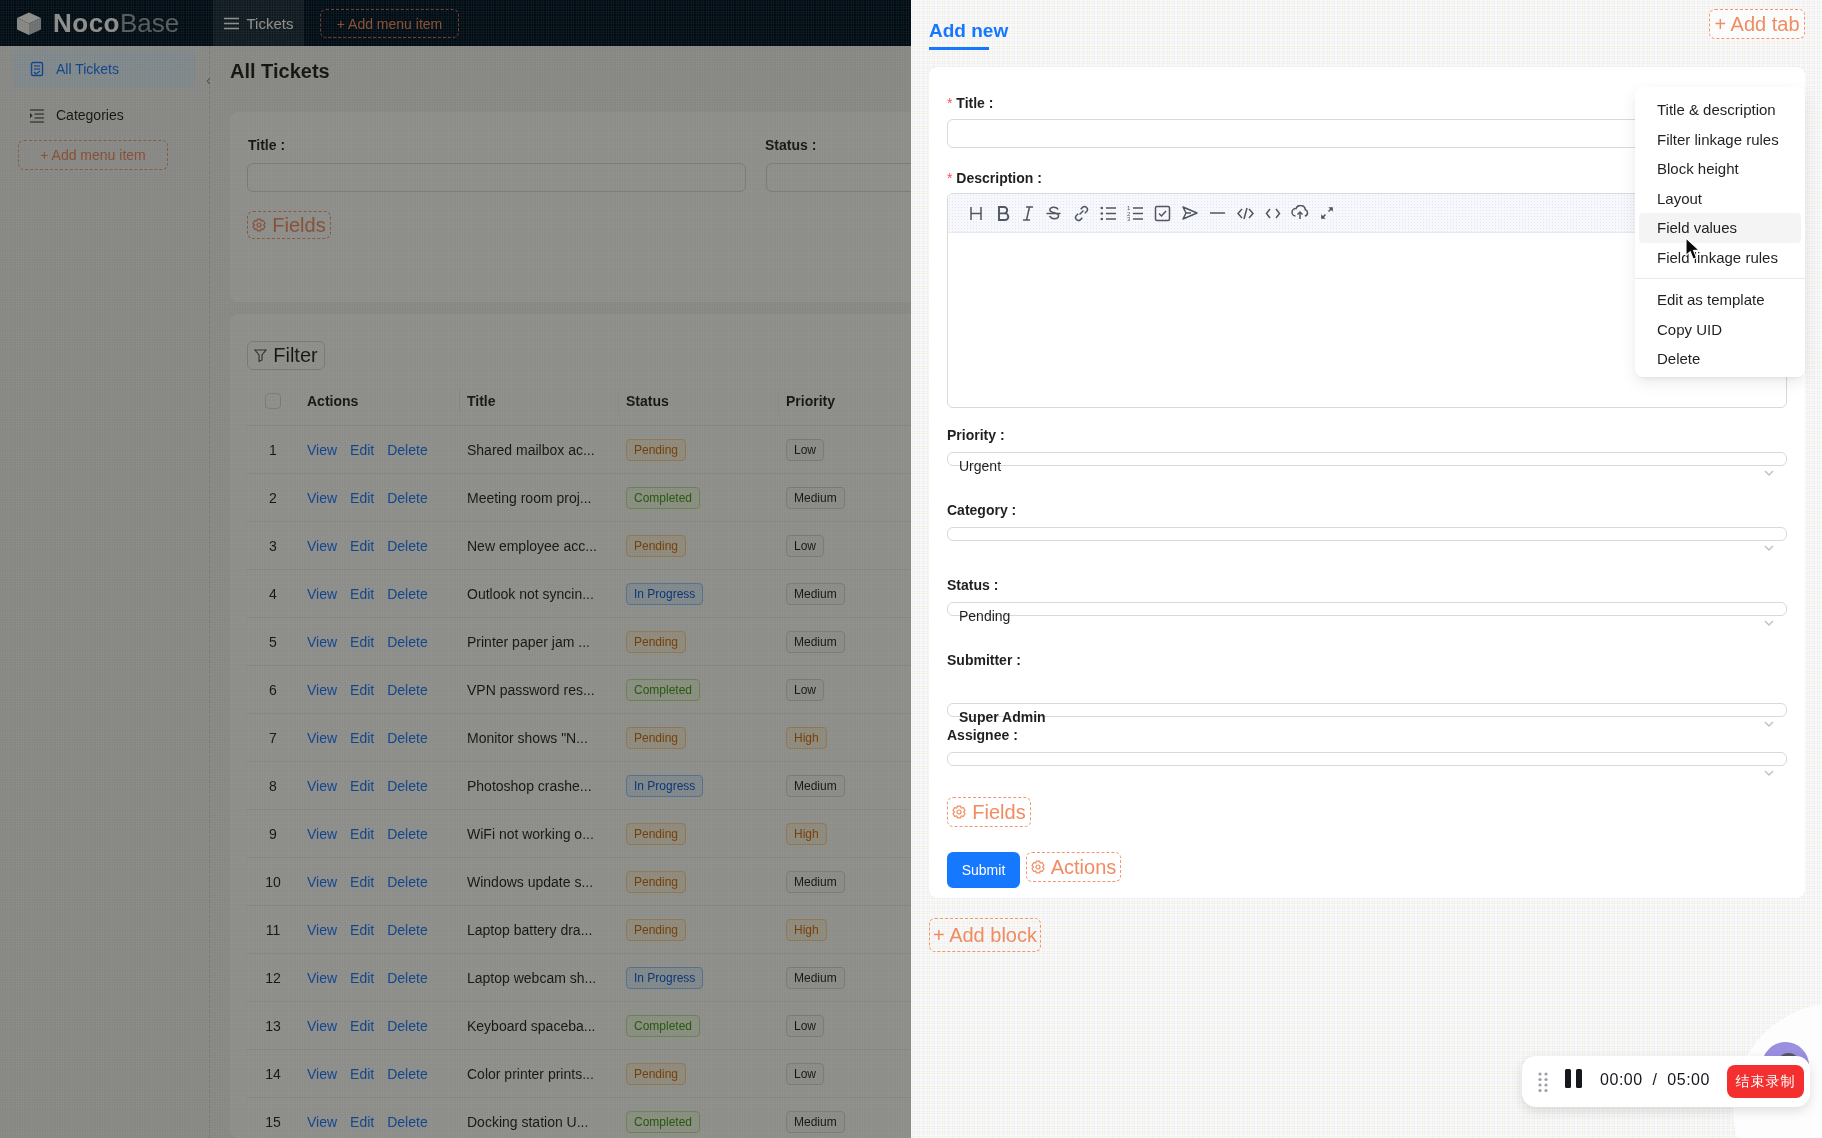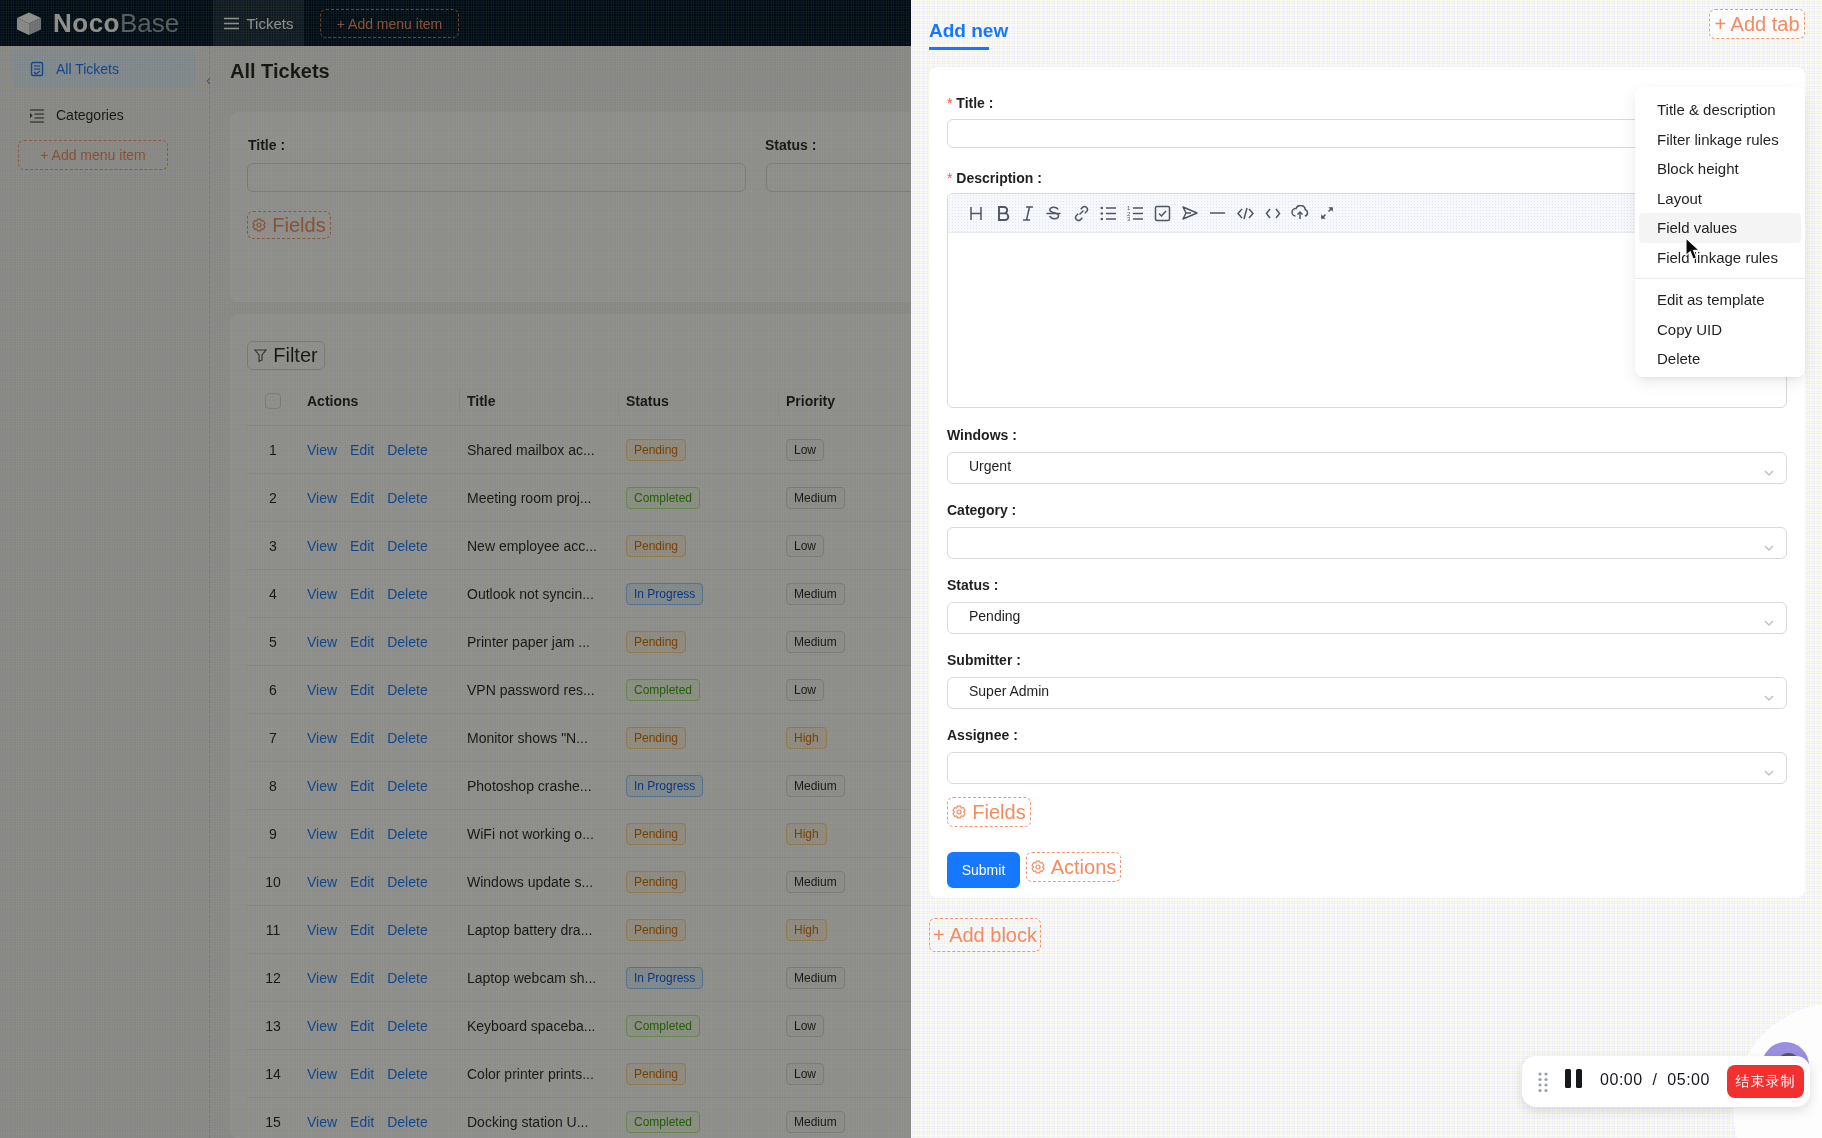--- a/index.html
+++ b/index.html
@@ -62,21 +62,21 @@
   background-size:2.5px 2.5px, 2.5px 2.5px;
   background-position:0 0, 1.25px 1.25px;
 }
 #tab-addnew { position:absolute; left:18px; top:20px; color:#1677ff; font-size:19px; font-weight:700; }
 #tab-ink { position:absolute; left:18px; top:47px; width:60px; height:3px; background:#1677ff; }
 #add-tab { left:798px; top:9px; width:96px; height:30px; background:rgba(255,255,255,0.7); }
 #form-card { position:absolute; left:18px; top:67px; width:876px; height:831px; background:#fff; border-radius:8px; box-shadow:0 0 1px rgba(0,0,0,0.08); }
 .req::before { content:"* "; color:#ff4d4f; font-weight:400; }
 .dlabel { position:absolute; left:18px; font-weight:700; font-size:14px; }
 .dinput { position:absolute; left:18px; width:840px; height:29px; border:1px solid #d9d9d9; border-radius:6px; background:#fff; }
-.dselect { position:absolute; left:18px; width:840px; height:32px; border:1px solid #d9d9d9; border-radius:6px; background:#fff; font-size:14px; color:rgba(0,0,0,0.88); line-height:27px; padding-left:21px; }
+.dselect { position:absolute; left:18px; width:840px; height:14px; border:1px solid #d9d9d9; border-radius:6px; background:#fff; font-size:14px; color:rgba(0,0,0,0.88); line-height:27px; padding-left:11px; }
 .dselect .chev { position:absolute; right:11px; top:8px; }
 #editor { position:absolute; left:18px; top:126px; width:840px; height:215px; border:1px solid #d9d9d9; border-radius:6px; background:#fff; overflow:hidden; }
 #edit-toolbar { height:39px; background-color:#f7f8fc; background-image:radial-gradient(circle, rgba(150,150,225,0.22) 0.6px, rgba(150,150,225,0) 0.95px); background-size:3px 3px; border-bottom:1px solid #e8eaee; display:flex; align-items:center; padding-left:20px; gap:10px; color:#4f5660; }
 #edit-toolbar svg { display:block; }
 
 #submit-btn { position:absolute; left:18px; top:785px; width:73px; height:36px; background:#1677ff; border-radius:6px; color:#fff; font-size:14px; display:flex; align-items:center; justify-content:center; }
 
 #add-block { left:18px; top:918px; width:112px; height:34px; border-radius:6px; background:transparent; }
 
 
@@ -515,36 +515,36 @@
           <svg width="16" height="16" viewBox="0 0 16 16">
             <g stroke="#4f5660" stroke-width="1.5" fill="none">
               <line x1="9.5" y1="6.5" x2="13" y2="3"></line>
               <line x1="2.9" y1="13.1" x2="6.5" y2="9.5"></line>
             </g>
             <polygon points="9.3,2.2 13.8,2.2 13.8,6.7" fill="#4f5660"></polygon>
             <polygon points="2.2,9.3 2.2,13.8 6.7,13.8" fill="#4f5660"></polygon>
           </svg>
         </div>
     </div>
-    <div class="dlabel" style="top:360px;">Windows :</div>
+    <div class="dlabel" style="top:360px;">Priority :</div>
     <div class="dselect" style="top:385px;">Urgent<span class="chev"><svg width="12" height="12" viewBox="0 0 12 12">
             <path d="M2 4l4 4 4-4" fill="none" stroke="rgba(0,0,0,0.25)" stroke-width="1.4"></path>
           </svg></span></div>
     <div class="dlabel" style="top:435px;">Category :</div>
     <div class="dselect" style="top:460px;">
         <span class="chev"><svg width="12" height="12" viewBox="0 0 12 12">
             <path d="M2 4l4 4 4-4" fill="none" stroke="rgba(0,0,0,0.25)" stroke-width="1.4"></path>
           </svg></span>
       </div>
     <div class="dlabel" style="top:510px;">Status :</div>
     <div class="dselect" style="top:535px;">Pending<span class="chev"><svg width="12" height="12" viewBox="0 0 12 12">
             <path d="M2 4l4 4 4-4" fill="none" stroke="rgba(0,0,0,0.25)" stroke-width="1.4"></path>
           </svg></span></div>
     <div class="dlabel" style="top:585px;">Submitter :</div>
-    <div class="dselect" style="top:610px;">Super Admin<span class="chev"><svg width="12" height="12" viewBox="0 0 12 12">
+    <div class="dselect" style="top:636px;font-weight:bold;">Super Admin<span class="chev"><svg width="12" height="12" viewBox="0 0 12 12">
             <path d="M2 4l4 4 4-4" fill="none" stroke="rgba(0,0,0,0.25)" stroke-width="1.4"></path>
           </svg></span></div>
     <div class="dlabel" style="top:660px;">Assignee :</div>
     <div class="dselect" style="top:685px;">
         <span class="chev"><svg width="12" height="12" viewBox="0 0 12 12">
             <path d="M2 4l4 4 4-4" fill="none" stroke="rgba(0,0,0,0.25)" stroke-width="1.4"></path>
           </svg></span>
       </div>
 
     <div class="dashed-btn" style="left:18px; top:730px; width:84px; height:30px;">

